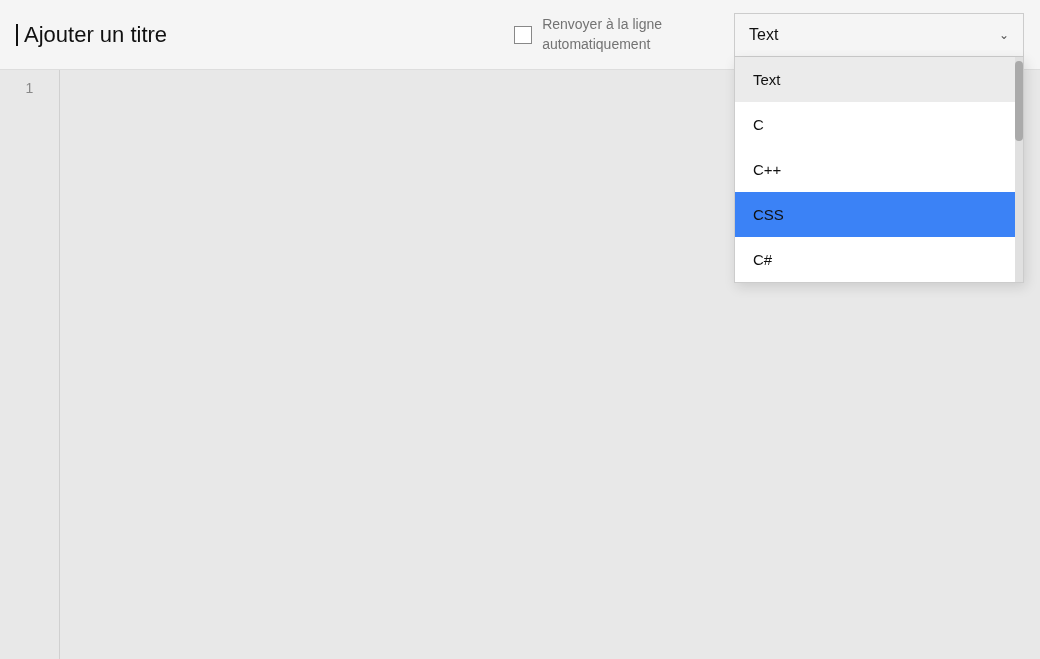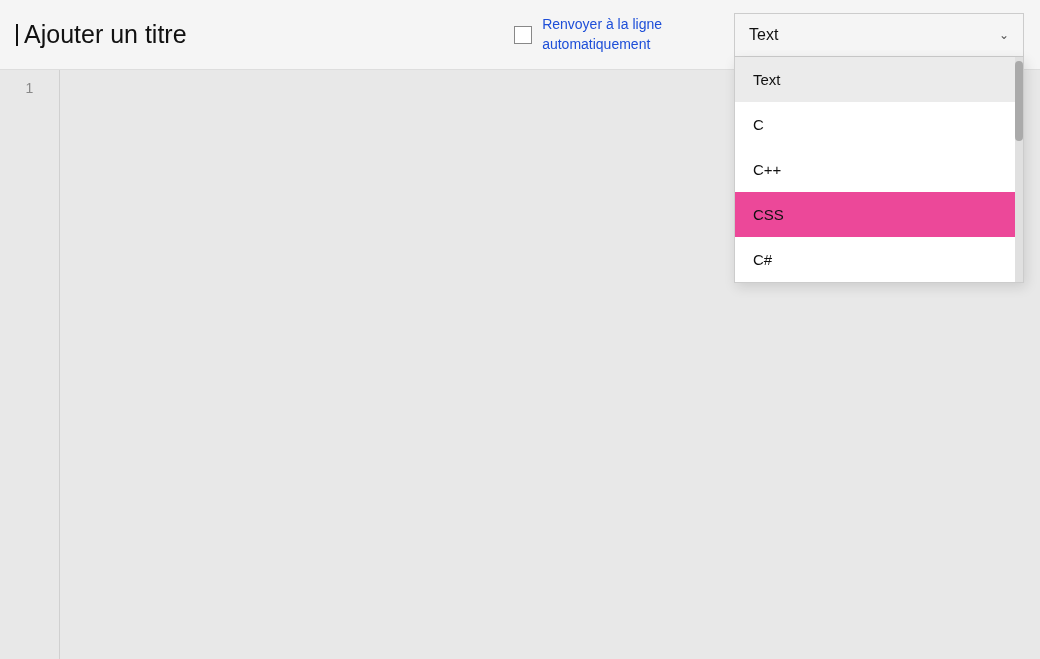--- a/index.html
+++ b/index.html
@@ -21,21 +21,21 @@
       display: flex;
       align-items: center;
       background: #f5f5f5;
       border-bottom: 1px solid #ddd;
       padding: 10px 16px;
       height: 70px;
       gap: 32px;
     }
 
     .title-input {
-      font-size: 25px;
+      font-size: 22px;
       color: #111;
       font-weight: 400;
       cursor: text;
       display: flex;
       align-items: center;
       gap: 6px;
     }
 
     .title-cursor {
       display: inline-block;
@@ -44,21 +44,21 @@
       background: #111;
       vertical-align: middle;
     }
 
     .wrap-label {
       display: flex;
       align-items: center;
       gap: 10px;
       margin-left: auto;
       font-size: 14px;
-      color: #1d4ed8;
+      color: #737373;
     }
 
     .checkbox {
       width: 18px;
       height: 18px;
       border: 1px solid #888;
       background: white;
       display: inline-block;
       flex-shrink: 0;
     }
@@ -110,21 +110,21 @@
       cursor: pointer;
       display: flex;
       align-items: center;
     }
 
     .dropdown-item.selected {
       background: #ebebeb;
     }
 
     .dropdown-item.hover-light {
-      background: #ec4899;
+      background: #3b82f6;
     }
 
     .scrollbar-track {
       position: absolute;
       right: 0;
       top: 0;
       width: 8px;
       height: 100%;
       background: #e0e0e0;
     }

